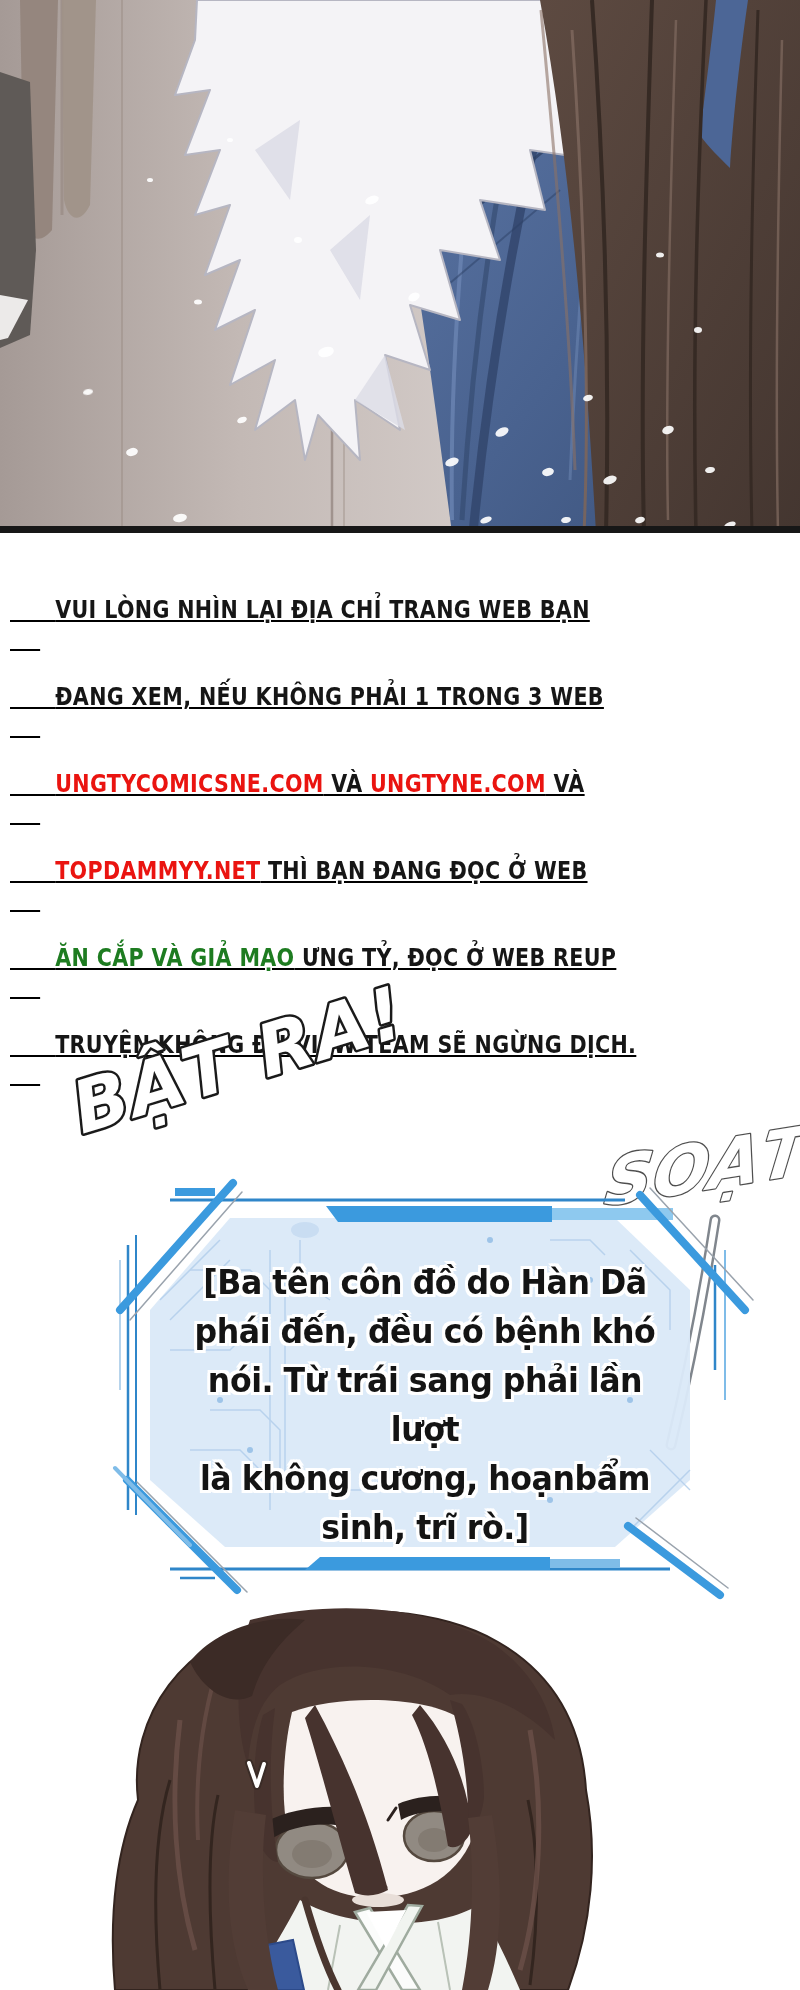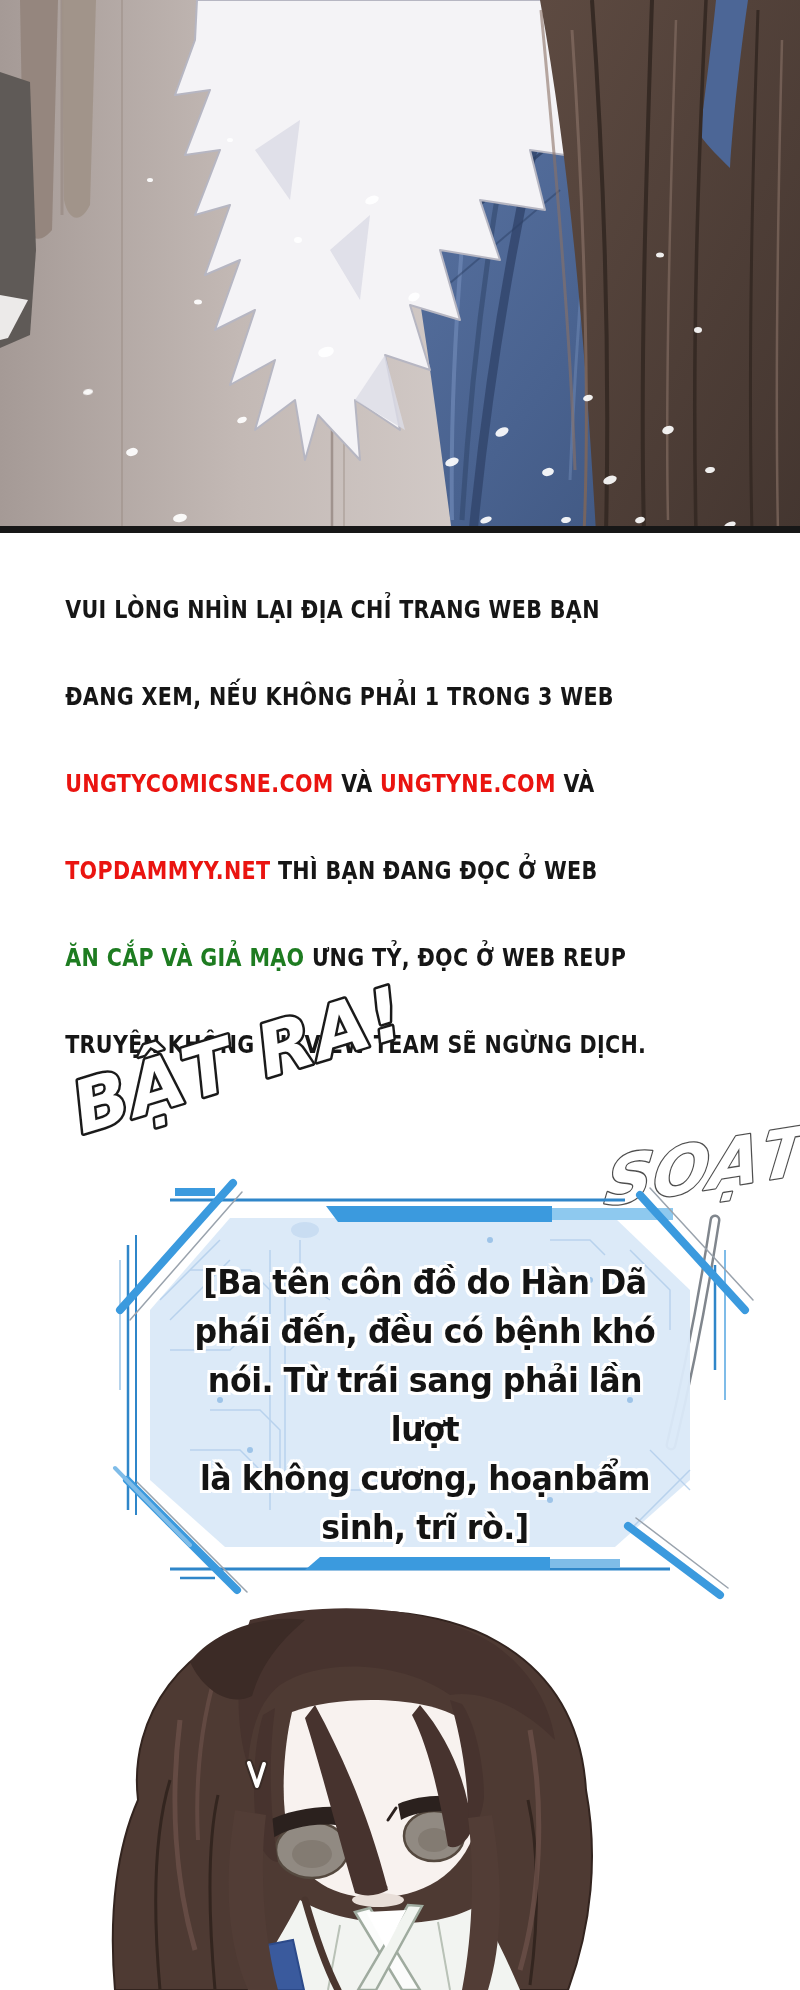--- a/index.html
+++ b/index.html
@@ -3,21 +3,21 @@
 <meta charset="utf-8">
 <style>
   html,body{margin:0;padding:0;background:#e9e9e9;}
   .page{
     position:relative;width:800px;height:1990px;margin:0 auto;
     background:#ffffff;overflow:hidden;
     font-family:"DejaVu Sans","Liberation Sans",sans-serif;
   }
   .art{position:absolute;display:block;}
   
-  .warning{position:absolute;left:20px;top:567px;width:560px;}
+  .warning{position:absolute;left:10px;top:567px;width:560px;text-decoration:underline;}
   .wline{
     font-weight:bold;font-size:24px;line-height:29px;
     letter-spacing:.4px;white-space:pre;
     transform:scaleX(.86);transform-origin:0 0;
   }
   
   .notebox-text{
     position:absolute;left:165px;top:1258px;width:520px;
     text-align:center;font-weight:bold;font-size:34px;line-height:49px;
     color:#141414;letter-spacing:-.5px;

